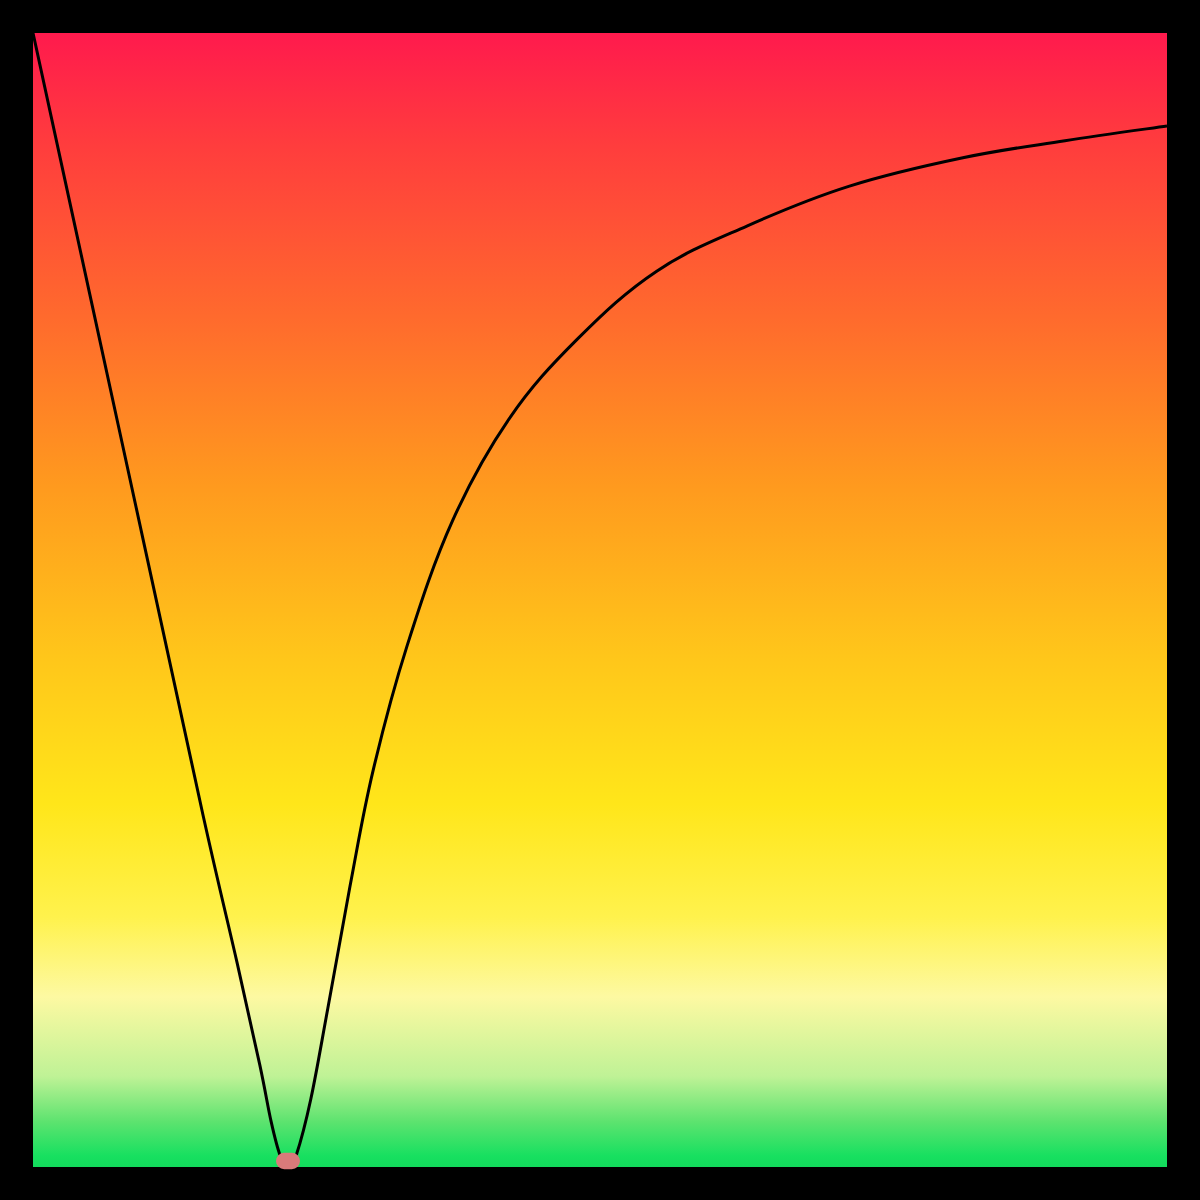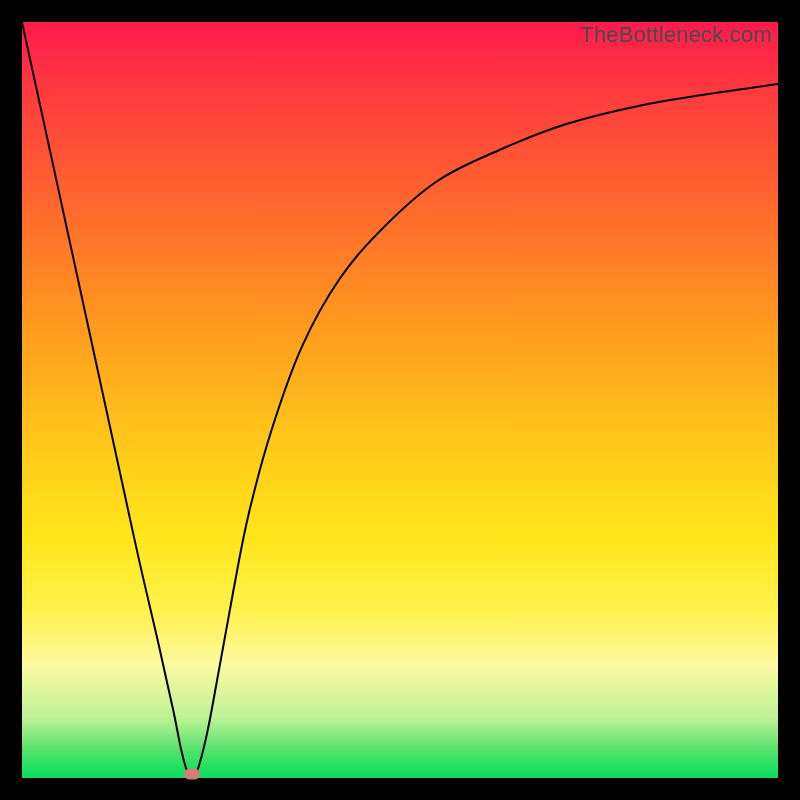--- a/index.html
+++ b/index.html
@@ -61,19 +61,18 @@
     background: #d97a7a;
     border-radius: 6px;
     transform: translate(-50%, -50%);
   }
 </style>
 </head>
 <body>
 
 <div class="frame">
   <div class="plot">
-    <div class="watermark">TheBottleneck.com</div>
     <svg class="curve" viewBox="0 0 756 756" preserveAspectRatio="none">
       <path id="curvePath" d="M 0.00 0.00 C 6.80 31.30, 24.19 111.28, 37.80 173.88 C 51.41 236.48, 61.99 285.16, 75.60 347.76 C 89.21 410.36, 102.51 472.65, 113.40 521.64 C 124.29 570.63, 129.28 589.98, 136.08 619.92 C 142.88 649.86, 147.12 668.91, 151.20 687.96 C 155.28 707.01, 156.31 714.87, 158.76 725.76 C 161.21 736.65, 162.77 743.00, 164.81 748.44 C 166.85 753.88, 168.19 756.00, 170.10 756.00 C 172.01 756.00, 172.67 756.60, 175.39 748.44 C 178.11 740.28, 181.41 728.33, 185.22 710.64 C 189.03 692.95, 191.80 676.02, 196.56 650.16 C 201.32 624.30, 206.24 595.58, 211.68 567.00 C 217.12 538.42, 220.00 519.98, 226.80 491.40 C 233.60 462.82, 239.95 438.18, 249.48 408.24 C 259.01 378.30, 267.47 352.30, 279.72 325.08 C 291.97 297.86, 302.55 278.81, 317.52 257.04 C 332.49 235.27, 345.19 221.81, 362.88 204.12 C 380.57 186.43, 395.39 172.37, 415.80 158.76 C 436.21 145.15, 453.15 138.73, 476.28 128.52 C 499.41 118.31, 518.46 110.22, 544.32 102.06 C 570.18 93.90, 594.06 88.60, 619.92 83.16 C 645.78 77.72, 663.47 75.63, 687.96 71.82 C 712.45 68.01, 743.75 63.76, 756.00 61.99" fill="none" stroke="#000" stroke-width="2"></path>
     </svg>
     <div class="marker" id="minMarker" style="left: 170.1px; top: 752.22px;"></div>
   </div>
 </div>
 
 </body></html>

